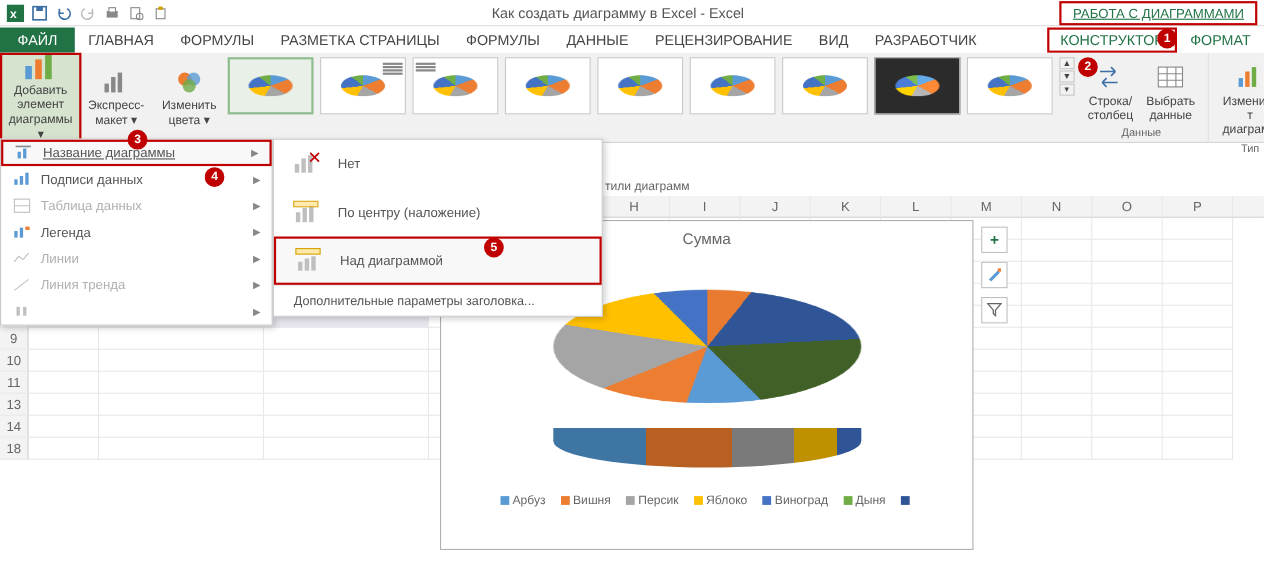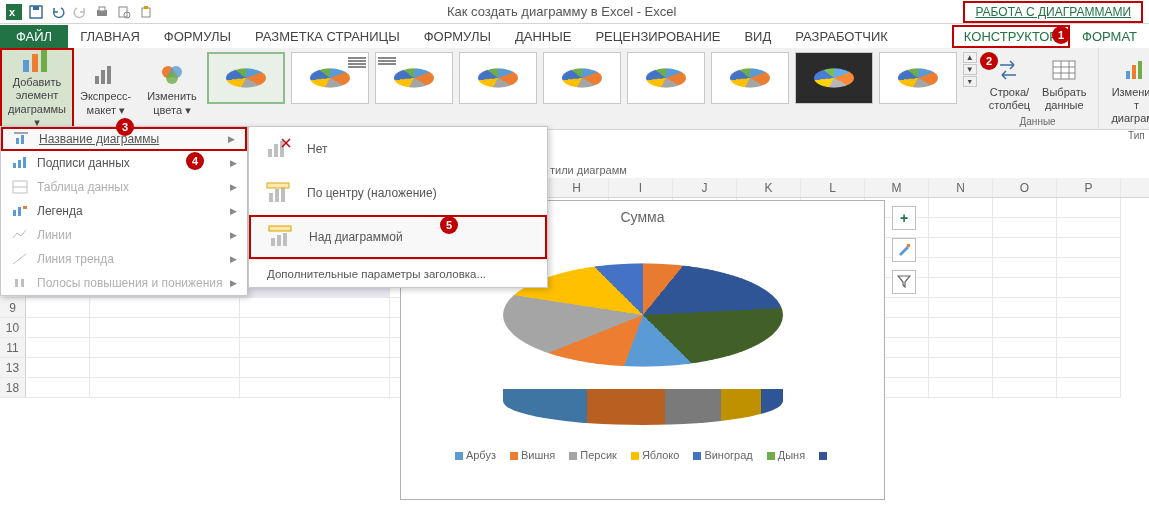--- a/index.html
+++ b/index.html
@@ -341,21 +341,20 @@
     <span>Линия тренда</span>
     <span class="arrow">▶</span>
   </div>
   <div class="menu-item disabled">
     <span class="menu-item-icon">
         <svg width="16" height="14">
           <rect x="3" y="3" width="3" height="8" fill="#bfbfbf"></rect>
           <rect x="9" y="3" width="3" height="8" fill="#bfbfbf"></rect>
         </svg>
       </span>
-    <span>Полосы повышения и понижения</span>
     <span class="arrow">▶</span>
   </div>
 </div>
 
 <div class="menu submenu" style="left:248px;top:126px;width:300px">
   <div class="menu-item">
     <span class="menu-item-icon">
         <svg width="28" height="24">
           <rect x="4" y="12" width="4" height="8" fill="#bfbfbf"></rect>
           <rect x="10" y="7" width="4" height="13" fill="#bfbfbf"></rect>
@@ -555,20 +554,36 @@
         <div class="cell" style="width: 64px;"></div>
         <div class="cell" style="width: 64px;"></div>
         <div class="cell" style="width: 64px;"></div>
         <div class="cell" style="width: 64px;"></div>
         <div class="cell" style="width: 64px;"></div>
         <div class="cell" style="width: 64px;"></div>
         <div class="cell" style="width: 64px;"></div>
         <div class="cell" style="width: 64px;"></div>
       </div>
       <div class="row">
+        <div class="row-h">14</div>
+        <div class="cell r" style="width: 64px;"></div>
+        <div class="cell" style="width: 150px;"></div>
+        <div class="cell r" style="width: 150px;"></div>
+        <div class="cell" style="width: 155px;"></div>
+        <div class="cell" style="width: 64px;"></div>
+        <div class="cell" style="width: 64px;"></div>
+        <div class="cell" style="width: 64px;"></div>
+        <div class="cell" style="width: 64px;"></div>
+        <div class="cell" style="width: 64px;"></div>
+        <div class="cell" style="width: 64px;"></div>
+        <div class="cell" style="width: 64px;"></div>
+        <div class="cell" style="width: 64px;"></div>
+        <div class="cell" style="width: 64px;"></div>
+      </div>
+      <div class="row">
         <div class="row-h">18</div>
         <div class="cell r" style="width: 64px;"></div>
         <div class="cell" style="width: 150px;"></div>
         <div class="cell r" style="width: 150px;"></div>
         <div class="cell" style="width: 155px;"></div>
         <div class="cell" style="width: 64px;"></div>
         <div class="cell" style="width: 64px;"></div>
         <div class="cell" style="width: 64px;"></div>
         <div class="cell" style="width: 64px;"></div>
         <div class="cell" style="width: 64px;"></div>

